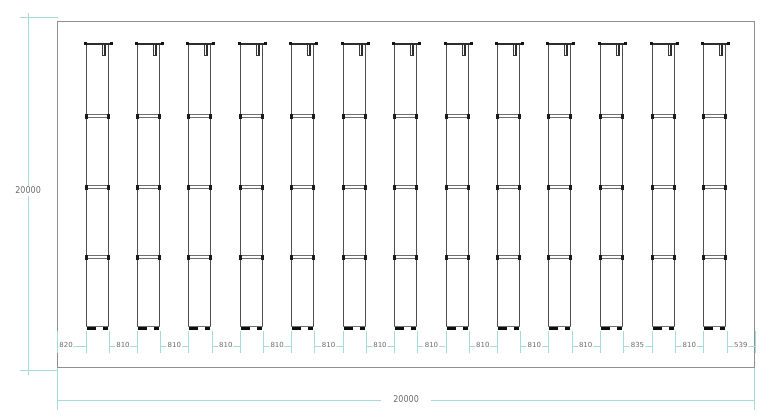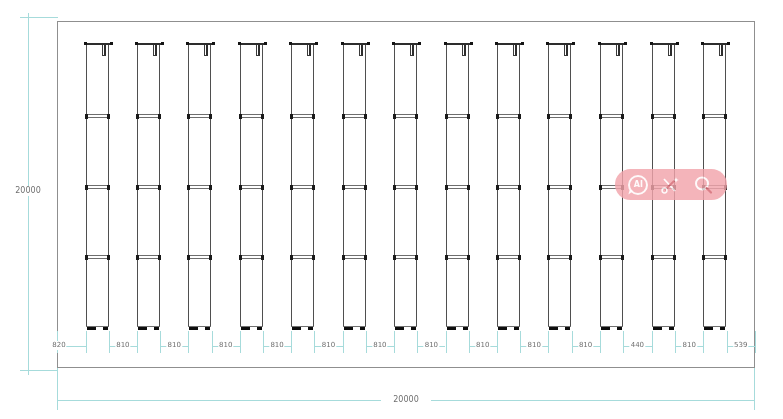--- a/index.html
+++ b/index.html
@@ -256,21 +256,21 @@
         <div class="bottomline"></div>
         <div class="foot fl"></div>
         <div class="foot fr"></div>
       </div>
     </div>
 
   <div id="dims">
       <div class="ext" style="left: 57px;"></div>
       <div class="ext" style="left: 85.6px;"></div>
       <div class="dimline" style="left: 57px; width: 28.6px;"></div>
-      <div class="dimlabel" style="left: 59px;">820</div>
+      <div class="dimlabel" style="left: 66px;">820</div>
       <div class="ext" style="left: 108.8px;"></div>
       <div class="ext" style="left: 137px;"></div>
       <div class="dimline" style="left: 108.8px; width: 28.3px;"></div>
       <div class="dimlabel" style="left: 122.9px;">810</div>
       <div class="ext" style="left: 160.2px;"></div>
       <div class="ext" style="left: 188.4px;"></div>
       <div class="dimline" style="left: 160.2px; width: 28.3px;"></div>
       <div class="dimlabel" style="left: 174.3px;">810</div>
       <div class="ext" style="left: 211.6px;"></div>
       <div class="ext" style="left: 239.8px;"></div>
@@ -300,51 +300,35 @@
       <div class="ext" style="left: 548.3px;"></div>
       <div class="dimline" style="left: 520px; width: 28.3px;"></div>
       <div class="dimlabel" style="left: 534.2px;">810</div>
       <div class="ext" style="left: 571.5px;"></div>
       <div class="ext" style="left: 599.7px;"></div>
       <div class="dimline" style="left: 571.5px; width: 28.3px;"></div>
       <div class="dimlabel" style="left: 585.6px;">810</div>
       <div class="ext" style="left: 622.9px;"></div>
       <div class="ext" style="left: 652px;"></div>
       <div class="dimline" style="left: 622.9px; width: 29.1px;"></div>
-      <div class="dimlabel" style="left: 637.4px;">440</div>
+      <div class="dimlabel" style="left: 637.4px;">835</div>
       <div class="ext" style="left: 675.1px;"></div>
       <div class="ext" style="left: 703.4px;"></div>
       <div class="dimline" style="left: 675.1px; width: 28.3px;"></div>
       <div class="dimlabel" style="left: 689.3px;">810</div>
       <div class="ext" style="left: 726.6px;"></div>
       <div class="ext" style="left: 755px;"></div>
       <div class="dimline" style="left: 726.6px; width: 28.4px;"></div>
       <div class="dimlabel" style="left: 740.8px;">539</div>
     </div>
 
   <div class="vline" style="left:28px;top:13px;height:362px;"></div>
   <div class="hline" style="left:20px;top:17px;width:38px;"></div>
   <div class="hline" style="left:20px;top:370px;width:38px;"></div>
   <div class="big-dim-label" style="left:10px;top:186px;width:36px;">20000</div>
 
   <div class="hline" style="left:57px;top:400px;width:698px;"></div>
   <div class="vline" style="left:57px;top:368px;height:42px;"></div>
   <div class="vline" style="left:754px;top:368px;height:42px;"></div>
   <div class="big-dim-label" style="left:381px;top:395px;width:50px;">20000</div>
 
-  <div class="watermark">
-    <div class="wm-ai">
-      <span class="lbl">AI</span>
-      <span class="tail"></span>
-    </div>
-    <svg class="wm-svg" width="22" height="22" viewBox="0 0 22 22">
-      <path d="M5 5 L16 17" stroke="rgba(255,255,255,.92)" stroke-width="1.8" fill="none"></path>
-      <path d="M16 6 L6 16" stroke="#d4636e" stroke-width="1.8" fill="none"></path>
-      <circle cx="5.5" cy="16.5" r="2.4" stroke="rgba(255,255,255,.92)" stroke-width="1.5" fill="none"></circle>
-      <path d="M17 3.2 L17.8 5.2 L19.8 6 L17.8 6.8 L17 8.8 L16.2 6.8 L14.2 6 L16.2 5.2 Z" fill="rgba(255,255,255,.95)"></path>
-    </svg>
-    <svg class="wm-svg" width="22" height="22" viewBox="0 0 22 22">
-      <circle cx="10" cy="9.5" r="6" stroke="rgba(255,255,255,.92)" stroke-width="2" fill="none"></circle>
-      <path d="M14.5 14 L19 18.5" stroke="#d4636e" stroke-width="2.2" fill="none" stroke-linecap="round"></path>
-    </svg>
-  </div>
 
 </div>
 
 </body></html>

